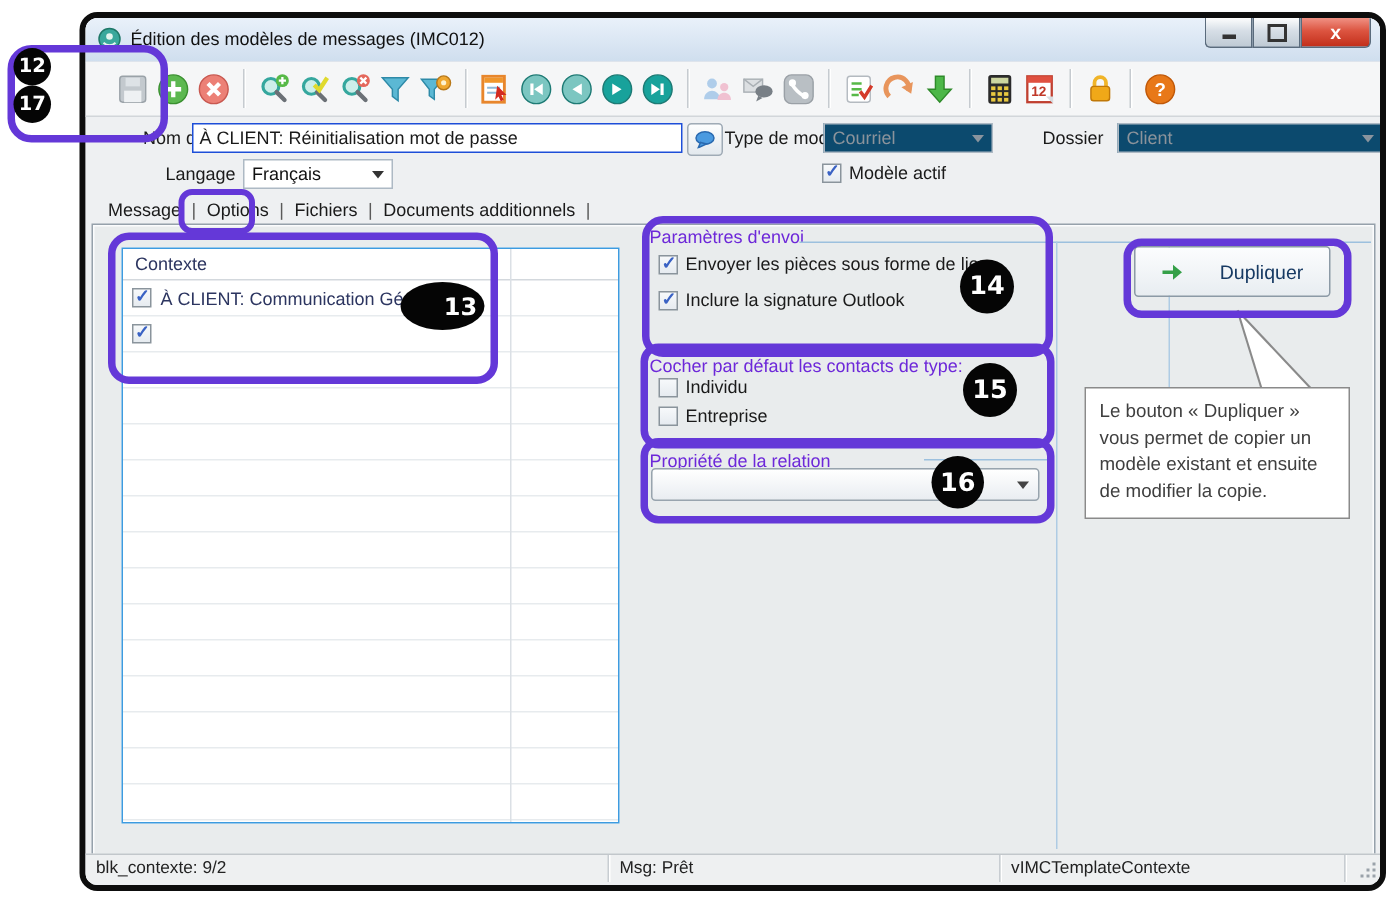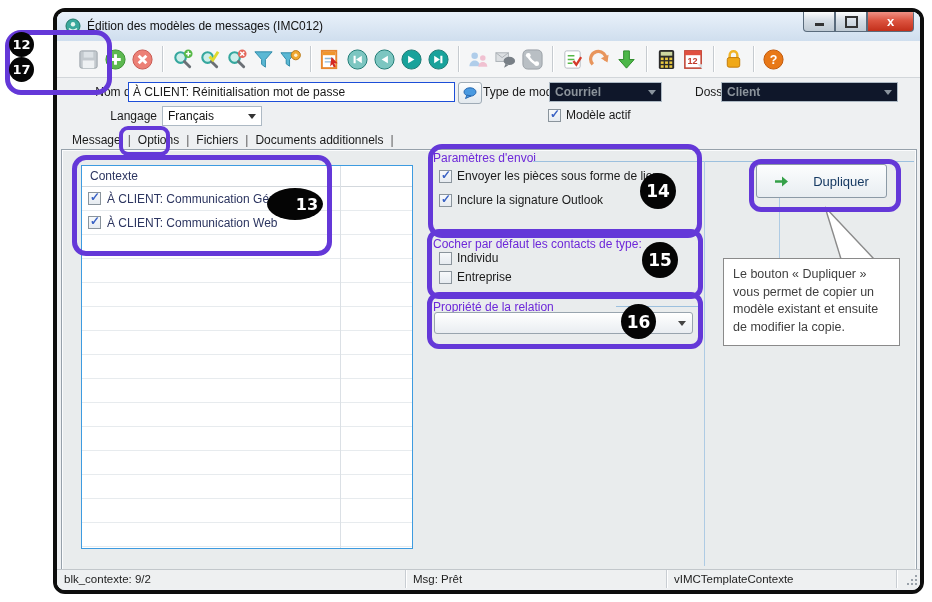--- a/index.html
+++ b/index.html
@@ -33,21 +33,21 @@
   .tb-sep{width:1px;height:26px;background:#c6cbd0;margin:0 6px;box-shadow:1px 0 0 #fff;}
 
   
   .lab{position:absolute;color:#1a1a1a;white-space:nowrap;}
   .field{position:absolute;box-sizing:border-box;border:1px solid #1d4ed8;background:#fff;
          font-size:12px;padding:2px 4px;height:20px;}
   .dd{position:absolute;box-sizing:border-box;border:1px solid #adb9c4;height:20px;
       display:flex;align-items:center;padding-left:5px;font-size:12px;}
   .dd .arrow{position:absolute;right:5px;top:7px;width:0;height:0;
              border-left:4px solid transparent;border-right:4px solid transparent;border-top:5px solid #8a949e;}
-  .dd.disabled{background:#0f172a;color:#8b939b;font-weight:bold;}
+  .dd.disabled{background:#0c4a6e;color:#8b939b;}
   .dd.enabled{background:#fff;color:#111;}
   .dd.enabled .arrow{border-top-color:#333;}
   .bubble-btn{position:absolute;width:22px;height:20px;border:1px solid #9fabb6;border-radius:3px;
               background:linear-gradient(#fdfefe,#e3e9ee);display:flex;align-items:center;justify-content:center;}
 
   
   .cb{display:inline-block;width:13px;height:13px;box-sizing:border-box;border:1px solid #8a949c;
       background:linear-gradient(#f7f9fb,#e6ebf0);position:relative;flex:none;}
   .cb.on::after{content:"\2713";position:absolute;left:1px;top:-3px;font-size:12px;font-weight:bold;color:#3a62c4;}
   .cbrow{position:absolute;display:flex;align-items:center;gap:5px;white-space:nowrap;}
@@ -325,21 +325,21 @@
             <ellipse cx="7" cy="5" rx="6" ry="4.2" fill="#4a9ae0" stroke="#2a6ab0"></ellipse>
             <path d="M4 8l-1.5 3.5L8 9z" fill="#4a9ae0" stroke="#2a6ab0"></path>
           </svg>
       </div>
       <div class="lab" style="left:426px;top:73px;">Type de modèle</div>
       <div class="dd disabled" style="left:492px;top:70px;width:113px;">
         <span>Courriel</span>
           <span class="arrow"></span>
       </div>
       <div class="lab" style="left:638px;top:73px;">Dossier</div>
-      <div class="dd disabled" style="left:664px;top:70px;width:177px;">
+      <div class="dd disabled" style="left:688px;top:70px;width:177px;">
         <span>Client</span>
           <span class="arrow"></span>
       </div>
 
       <div class="lab" style="left:40px;top:97px;width:60px;text-align:right;">Langage</div>
       <div class="dd enabled" style="left:105px;top:94px;width:100px;">
         <span>Français</span>
           <span class="arrow"></span>
       </div>
       <div class="cbrow" style="left:491px;top:96px;">
@@ -363,21 +363,20 @@
         <div class="ctx-table">
           <div class="ctx-col"></div>
           <div class="ctx-head">Contexte</div>
           <div>
               <div class="ctx-row">
                 <span class="cb on"></span>
                 <span>À CLIENT: Communication Générale</span>
               </div>
               <div class="ctx-row">
                 <span class="cb on"></span>
-                <span>À CLIENT: Communication Web</span>
               </div>
               <div class="ctx-row empty"></div>
               <div class="ctx-row empty"></div>
               <div class="ctx-row empty"></div>
               <div class="ctx-row empty"></div>
               <div class="ctx-row empty"></div>
               <div class="ctx-row empty"></div>
               <div class="ctx-row empty"></div>
               <div class="ctx-row empty"></div>
               <div class="ctx-row empty"></div>

